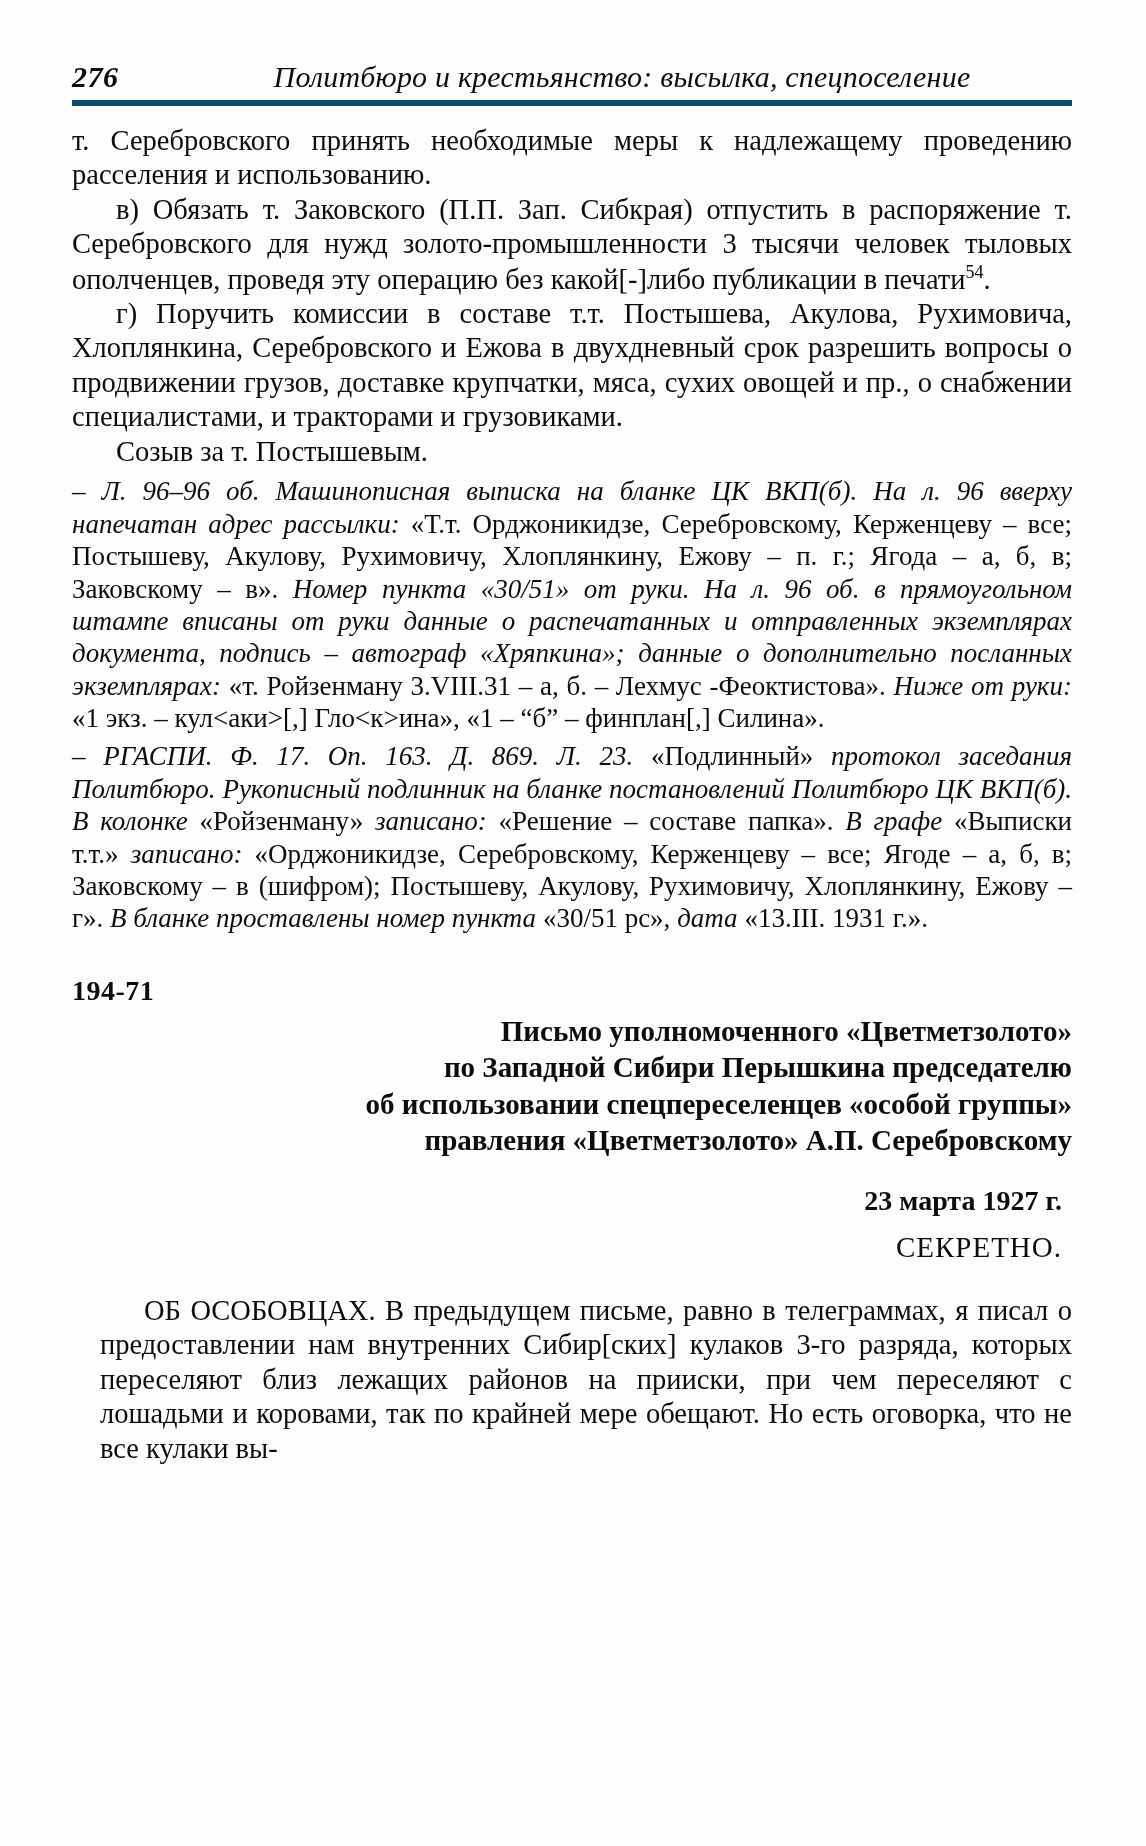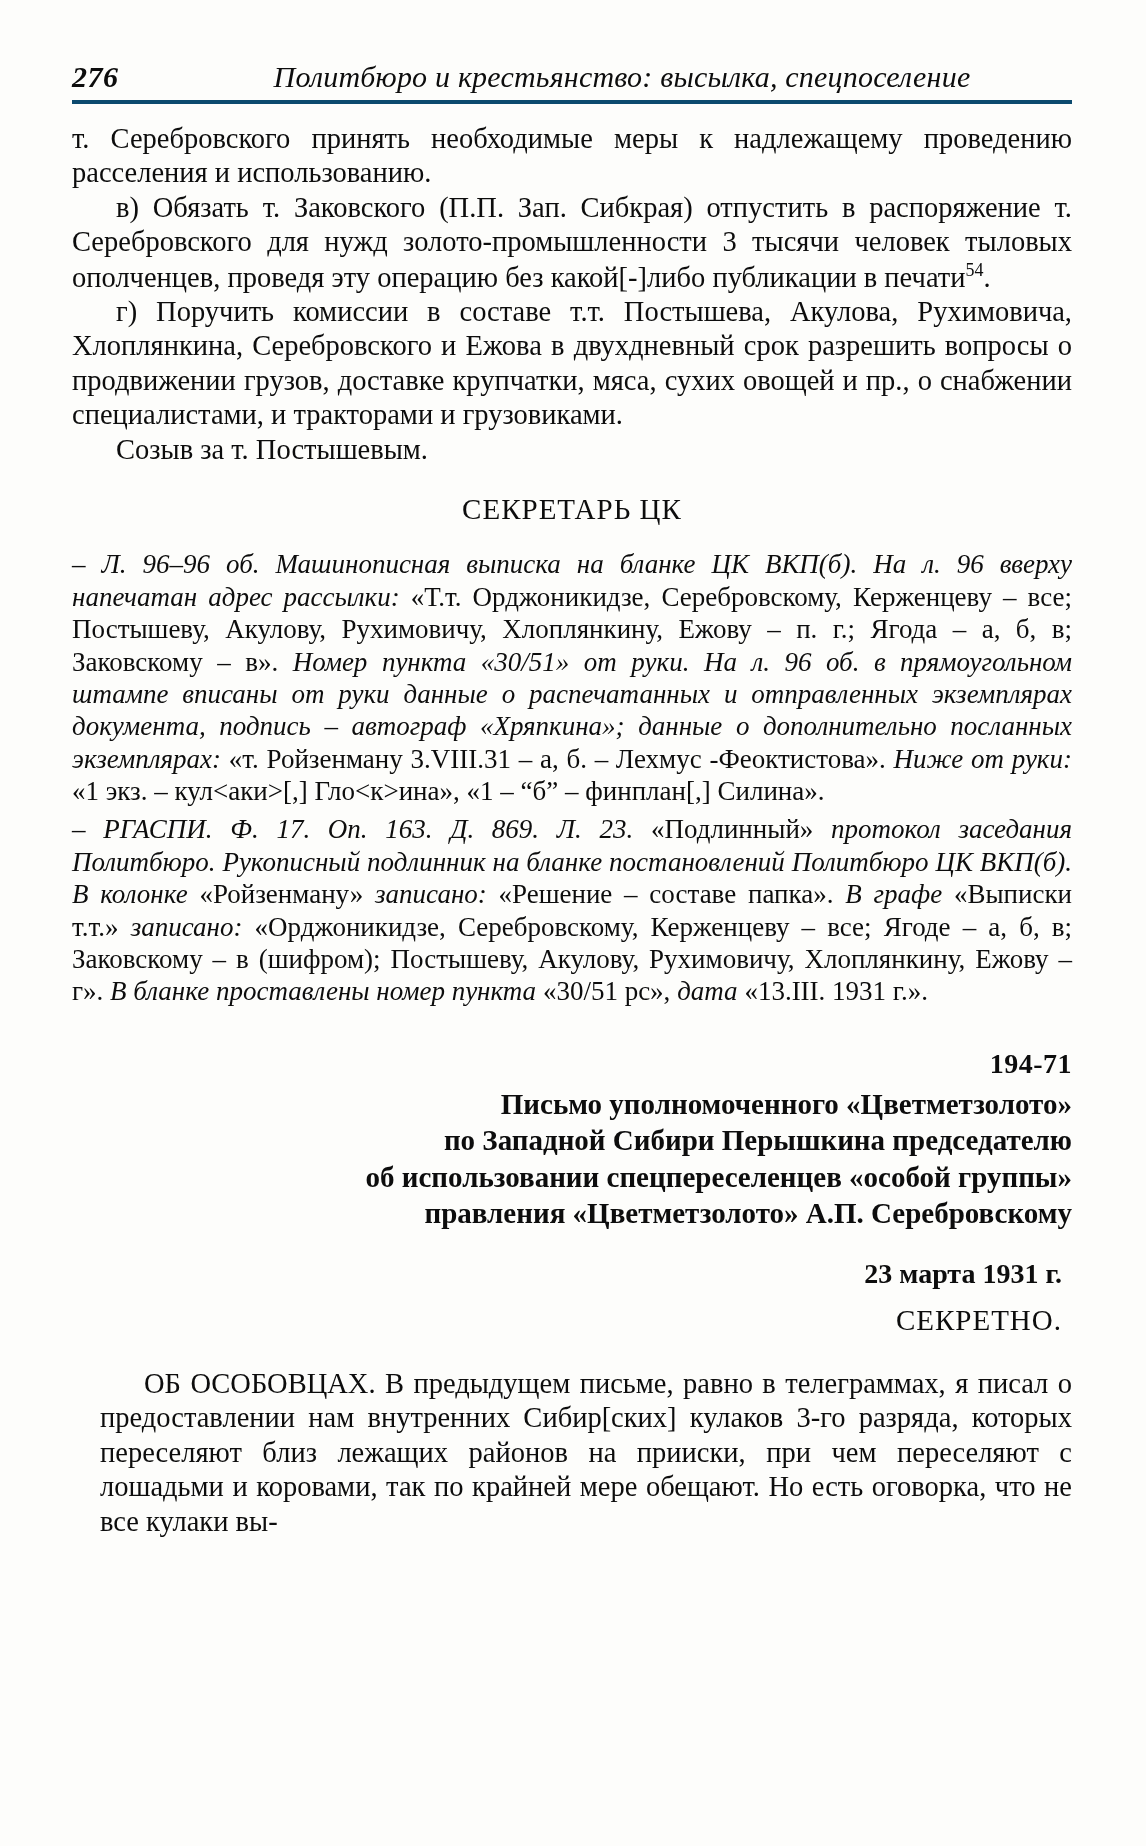--- a/index.html
+++ b/index.html
@@ -25,21 +25,21 @@
   .content {
     position: absolute;
     left: 72px;
     top: 60px;
     width: 1000px;
   }
   
   .runhead {
     display: flex;
     align-items: baseline;
-    border-bottom: 4px solid #0c4a6e;
+    border-bottom: 6px solid #0c4a6e;
     padding-bottom: 6px;
     margin-bottom: 18px;
   }
   .runhead .folio {
     font-size: 30px;
     font-style: italic;
     font-weight: 700;
     letter-spacing: 0.5px;
     width: 110px;
   }
@@ -76,21 +76,21 @@
     font-size: 27px;
     line-height: 1.2;
     text-align: justify;
     font-style: italic;
     margin-top: 6px;
   }
   .notes .rom { font-style: normal; }
 
   
   .docnum {
-    text-align: right;
+    text-align: left;
     font-weight: 700;
     font-size: 28px;
     margin-top: 40px;
     letter-spacing: 0.5px;
   }
   .doctitle {
     text-align: right;
     font-weight: 700;
     font-size: 29px;
     line-height: 1.26;
@@ -127,21 +127,20 @@
     <div class="runhead">
       <div class="folio">276</div>
       <div class="rh-title">Политбюро и крестьянство: высылка, спецпоселение</div>
     </div>
 
     <p class="para noind">т. Серебровского принять необходимые меры к надлежащему про­ведению расселения и использованию.</p>
     <p class="para ind"><span>в) Обязать т. Заковского (П.П. Зап. Сибкрая) отпустить в рас­поряжение т. Серебровского для нужд золото-промышленности 3 тысячи человек тыловых ополченцев, проведя эту операцию без какой[-]либо публикации в печати</span><span class="sup">54</span><span>.</span></p>
     <p class="para ind">г) Поручить комиссии в составе т.т. Постышева, Акулова, Ру­химовича, Хлоплянкина, Серебровского и Ежова в двухдневный срок разрешить вопросы о продвижении грузов, доставке крупчат­ки, мяса, сухих овощей и пр., о снабжении специалистами, и трак­торами и грузовиками.</p>
     <p class="para ind">Созыв за т. Постышевым.</p>
 
-    <div class="center-head sp">СЕКРЕТАРЬ ЦК</div>
 
     <div class="notes">
       <span>– Л. 96–96 об. Машинописная выписка на бланке ЦК ВКП(б). На л. 96 вверху напечатан адрес рассылки:</span>
       <span class="rom">«Т.т. Орджоникидзе, Сереб­ровскому, Керженцеву – все; Постышеву, Акулову, Рухимовичу, Хло­плянкину, Ежову – п. г.; Ягода – а, б, в; Заковскому – в».</span>
       <span>Номер пункта «30/51» от руки. На л. 96 об. в прямоугольном штампе впи­саны от руки данные о распечатанных и отправленных экземплярах документа, подпись – автограф «Хряпкина»; данные о дополнитель­но посланных экземплярах:</span>
       <span class="rom">«т. Ройзенману 3.VIII.31 – а, б. – Лех­мус -Феоктистова».</span>
       <span>Ниже от руки:</span>
       <span class="rom">«1 экз. – кул&lt;аки&gt;[,] Гло&lt;к&gt;ина», «1 – “б” – финплан[,] Силина».</span>
     </div>
 
@@ -163,19 +162,19 @@
     </div>
 
     <div class="docnum">194-71</div>
     <div class="doctitle">
       <div>Письмо уполномоченного «Цветметзолото»</div>
       <div>по Западной Сибири Перышкина председателю</div>
       <div>об использовании спецпереселенцев «особой группы»</div>
       <div>правления «Цветметзолото» А.П. Серебровскому</div>
     </div>
 
-    <div class="docdate">23 марта 1931 г.</div>
+    <div class="docdate">23 марта 1927 г.</div>
     <div class="secret">СЕКРЕТНО.</div>
 
     <p class="para ind bodystart"><span>ОБ ОСОБОВЦАХ.</span><span> В предыдущем письме, равно в телеграм­мах, я писал о предоставлении нам внутренних Сибир[ских] кула­ков 3-го разряда, которых переселяют близ лежащих районов на прииски, при чем переселяют с лошадьми и коровами, так по крайней мере обещают. Но есть оговорка, что не все кулаки вы-</span></p>
 
   </div>
 </div>
 
 </body></html>

